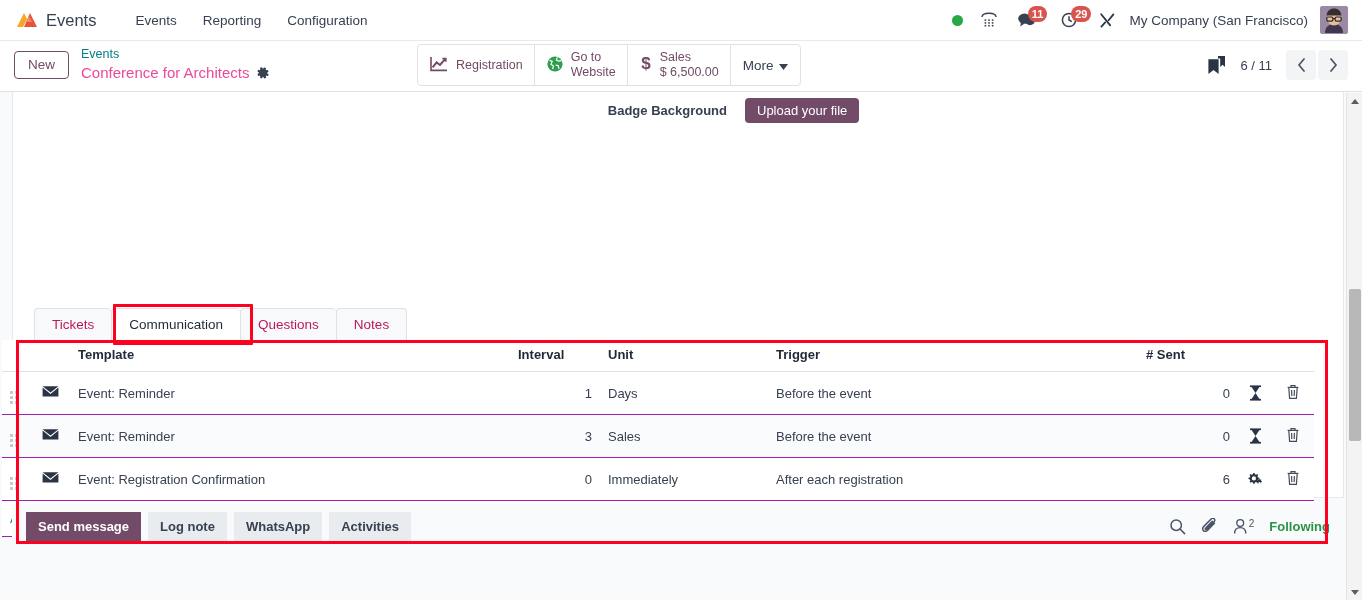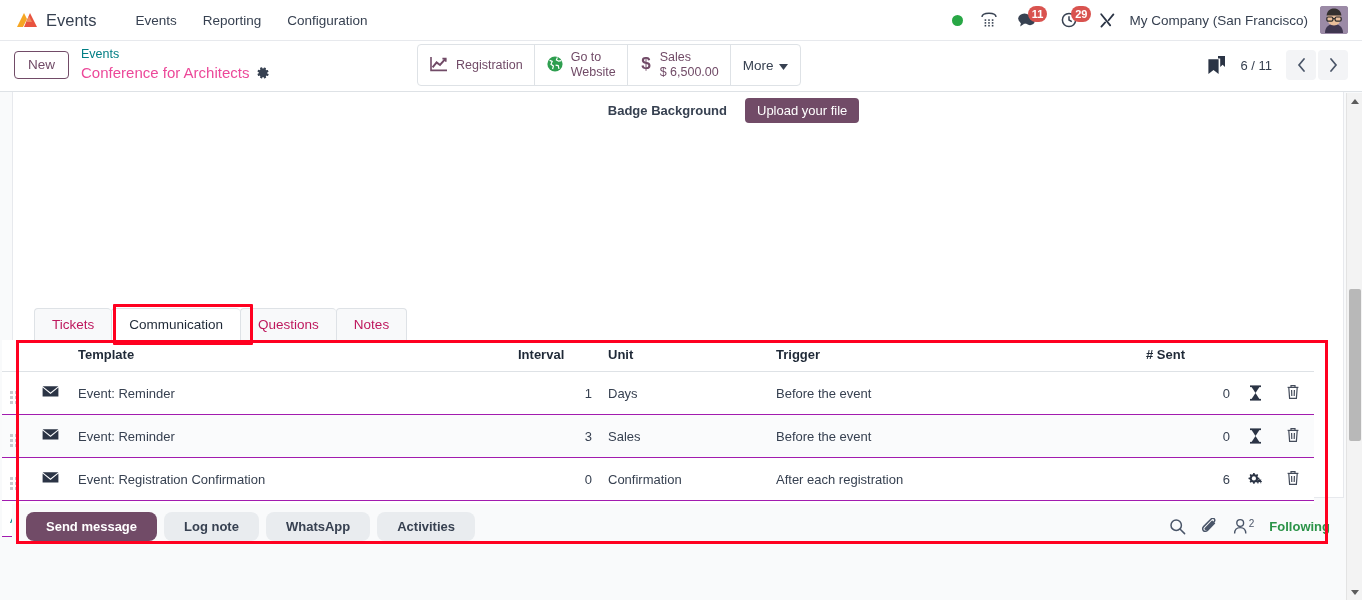--- a/index.html
+++ b/index.html
@@ -358,22 +358,22 @@
     padding: 8px 14px 0 14px;
     background: #f9fafb;
   }
   .chatter-top {
     display: flex;
     align-items: center;
   }
   .ch-btns { display: flex; gap: 7px; }
   .ch-btn {
     border: none;
-    border-radius: 8px;
-    padding: 7px 20px;
+    border-radius: 0;
+    padding: 7px 12px;
     font-size: 13px;
     background: #e9ecef;
     color: #374151;
     cursor: pointer;
     font-weight: bold;
     white-space: nowrap;
   }
   .ch-btn.primary { background: #714B67; color: #fff; }
   .ch-right {
     margin-left: auto;
@@ -732,21 +732,21 @@
           <td class="col-mail">
             <span class="mail-ico">
               <svg width="17" height="13" viewBox="0 0 17 13" fill="#2b3445">
                 <path d="M0.6 1.2 L16.4 1.2 L8.5 7.6 Z"></path>
                 <path d="M0.6 2.6 L0.6 11.6 L16.4 11.6 L16.4 2.6 L8.5 9 Z"></path>
               </svg>
             </span>
           </td>
           <td class="col-tmpl">Event: Registration Confirmation</td>
           <td class="col-interval">0</td>
-          <td class="col-unit">Confirmation</td>
+          <td class="col-unit">Immediately</td>
           <td class="col-trigger">After each registration</td>
           <td class="col-sent">6</td>
           <td class="col-ico">
             <span class="cogs-ico">
               <svg width="16" height="15" viewBox="0 0 16 15" fill="#2b3445">
                 <path d="M6.2 1 L7.6 1 L7.9 2.3 L9.1 2.8 L10.2 2.1 L11.2 3.1 L10.5 4.2 L11 5.4 L12.3 5.7 L12.3 7.1 L11 7.4 L10.5 8.6 L11.2 9.7 L10.2 10.7 L9.1 10 L7.9 10.5 L7.6 11.8 L6.2 11.8 L5.9 10.5 L4.7 10 L3.6 10.7 L2.6 9.7 L3.3 8.6 L2.8 7.4 L1.5 7.1 L1.5 5.7 L2.8 5.4 L3.3 4.2 L2.6 3.1 L3.6 2.1 L4.7 2.8 L5.9 2.3 Z"></path>
                 <circle cx="6.9" cy="6.4" r="2.1" fill="#ffffff"></circle>
                 <path d="M11.9 8.6 L12.9 8.6 L13.1 9.5 L13.9 9.8 L14.7 9.3 L15.4 10 L14.9 10.8 L15.2 11.6 L16.1 11.8 L16.1 12.8 L15.2 13 L14.9 13.8 L15.4 14.6 L14.7 15.3 L13.9 14.8 L13.1 15.1 L12.9 16 L11.9 16 L11.7 15.1 L10.9 14.8 L10.1 15.3 L9.4 14.6 L9.9 13.8 L9.6 13 L8.7 12.8 L8.7 11.8 L9.6 11.6 L9.9 10.8 L9.4 10 L10.1 9.3 L10.9 9.8 L11.7 9.5 Z" transform="scale(0.72) translate(4.6,0.8)"></path>
                 <circle cx="12.5" cy="11.2" r="1.15" fill="#ffffff"></circle>
               </svg>

